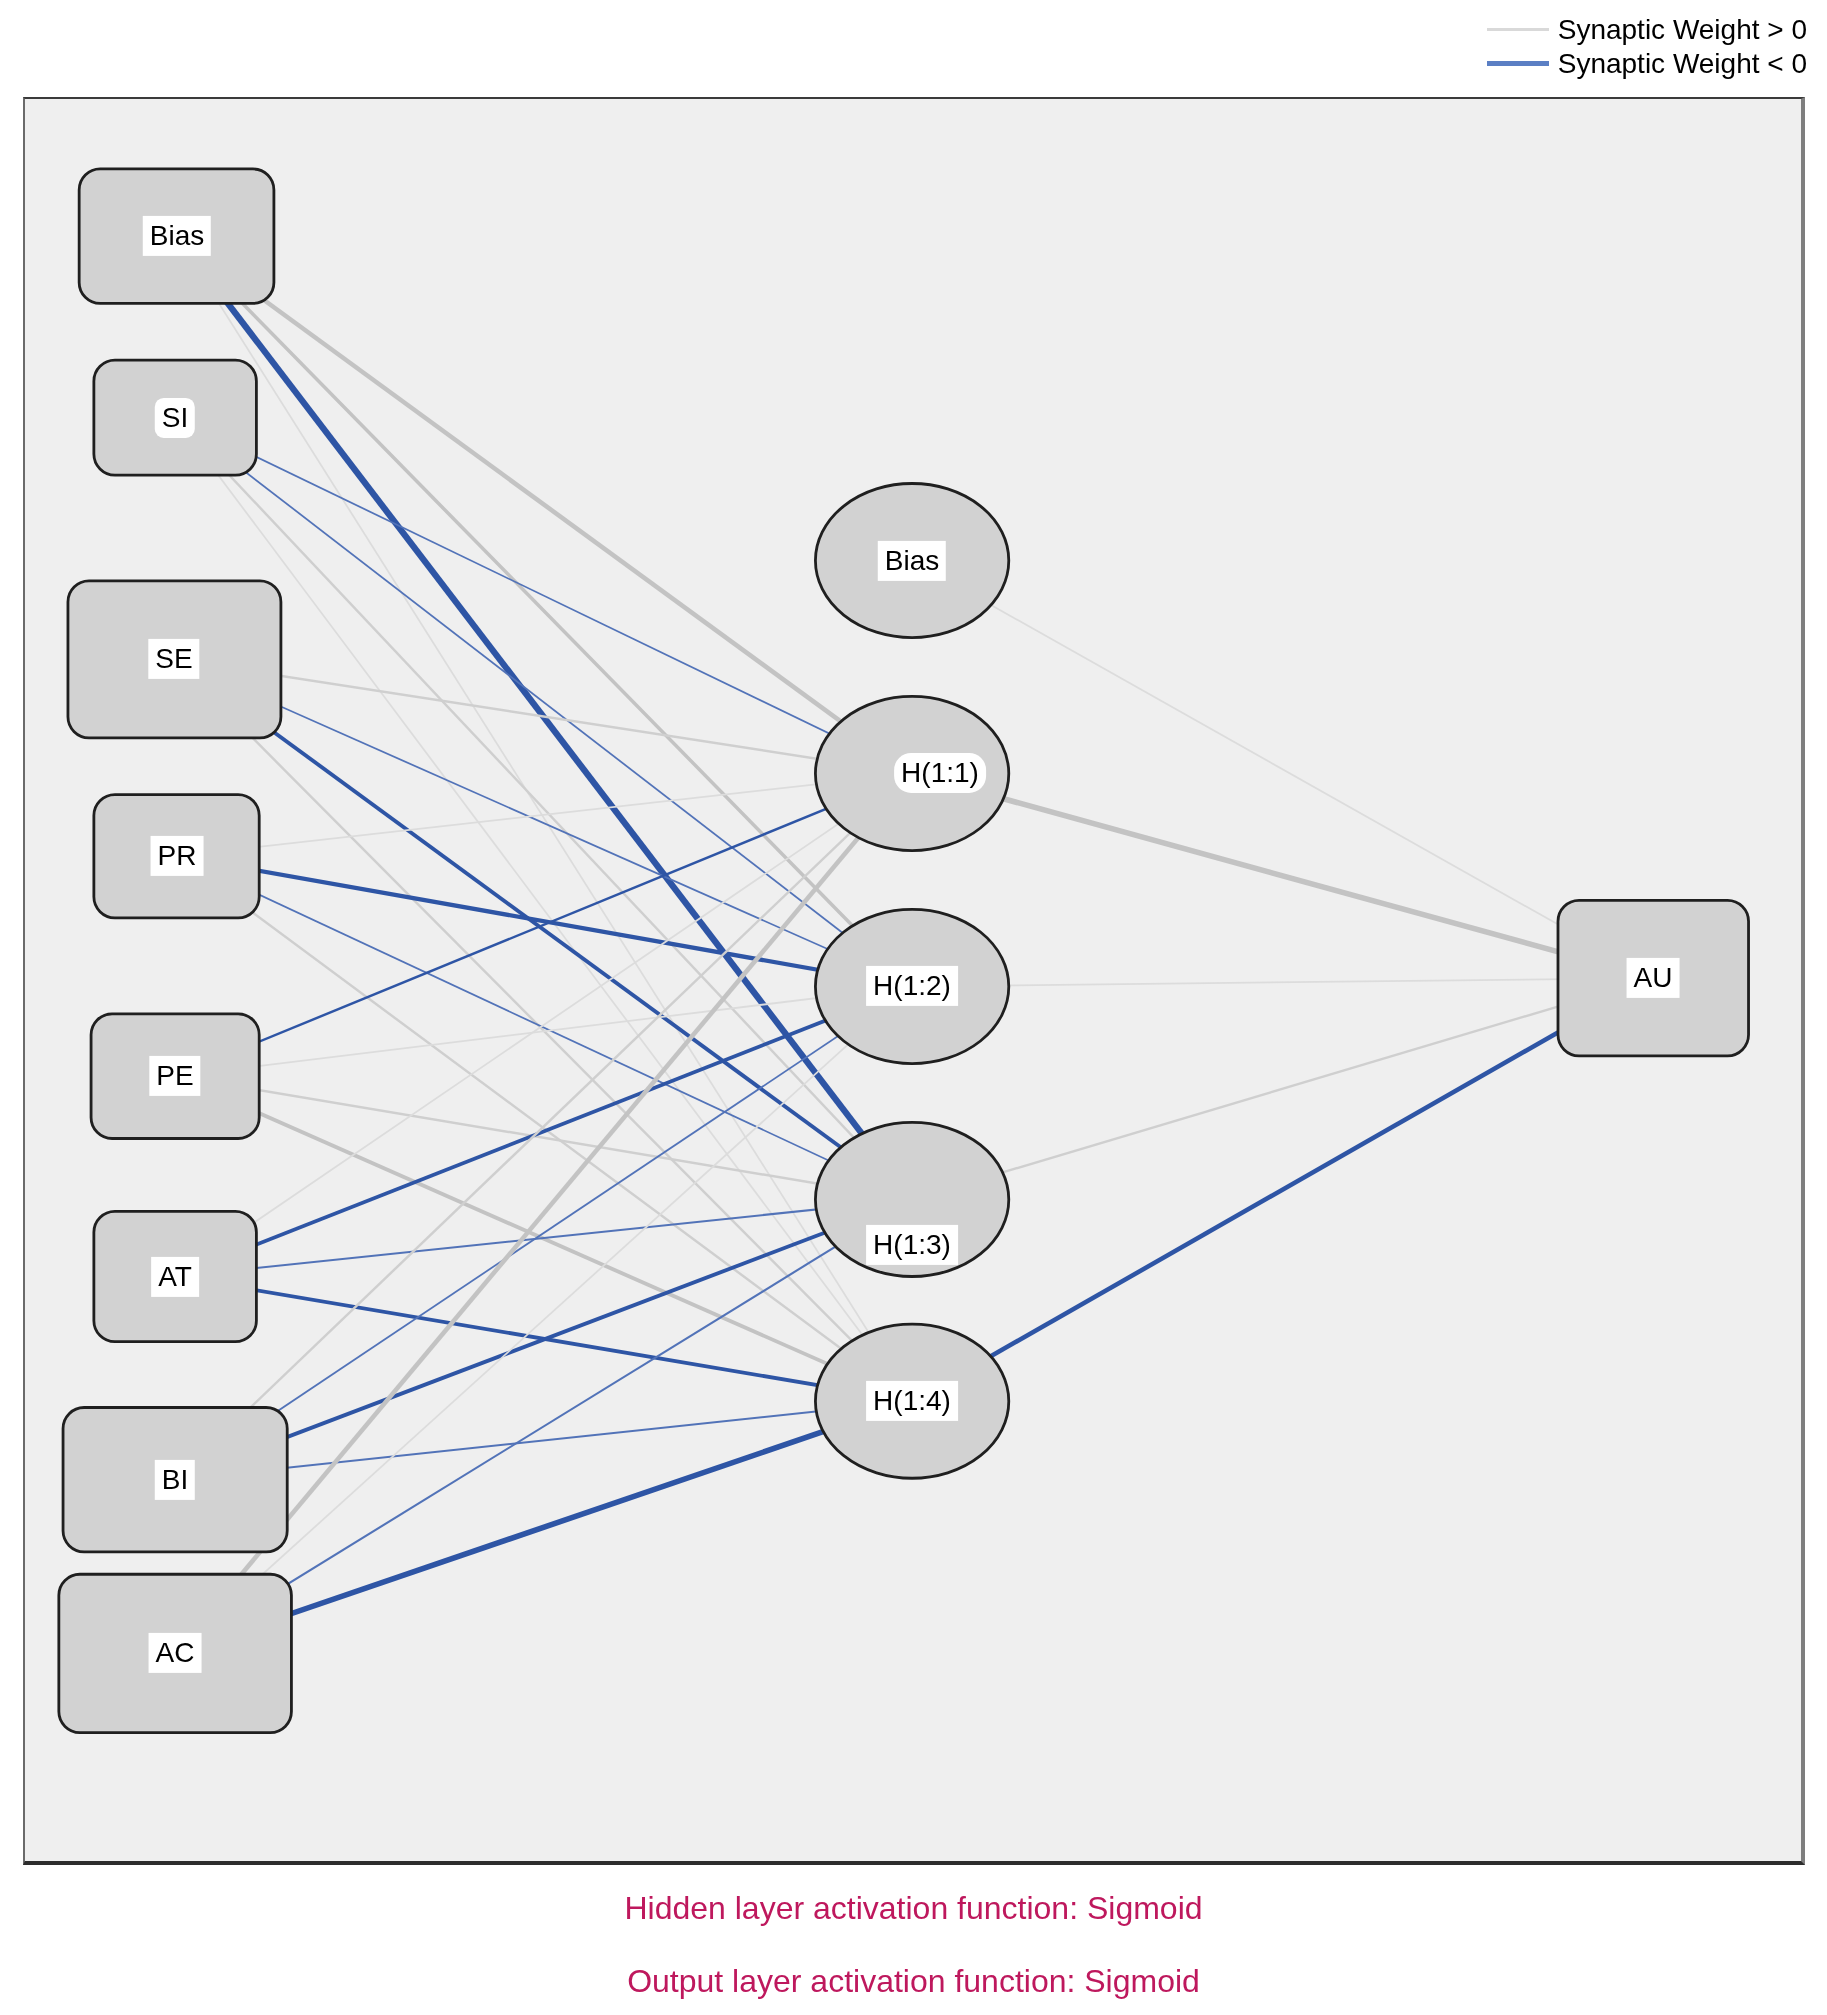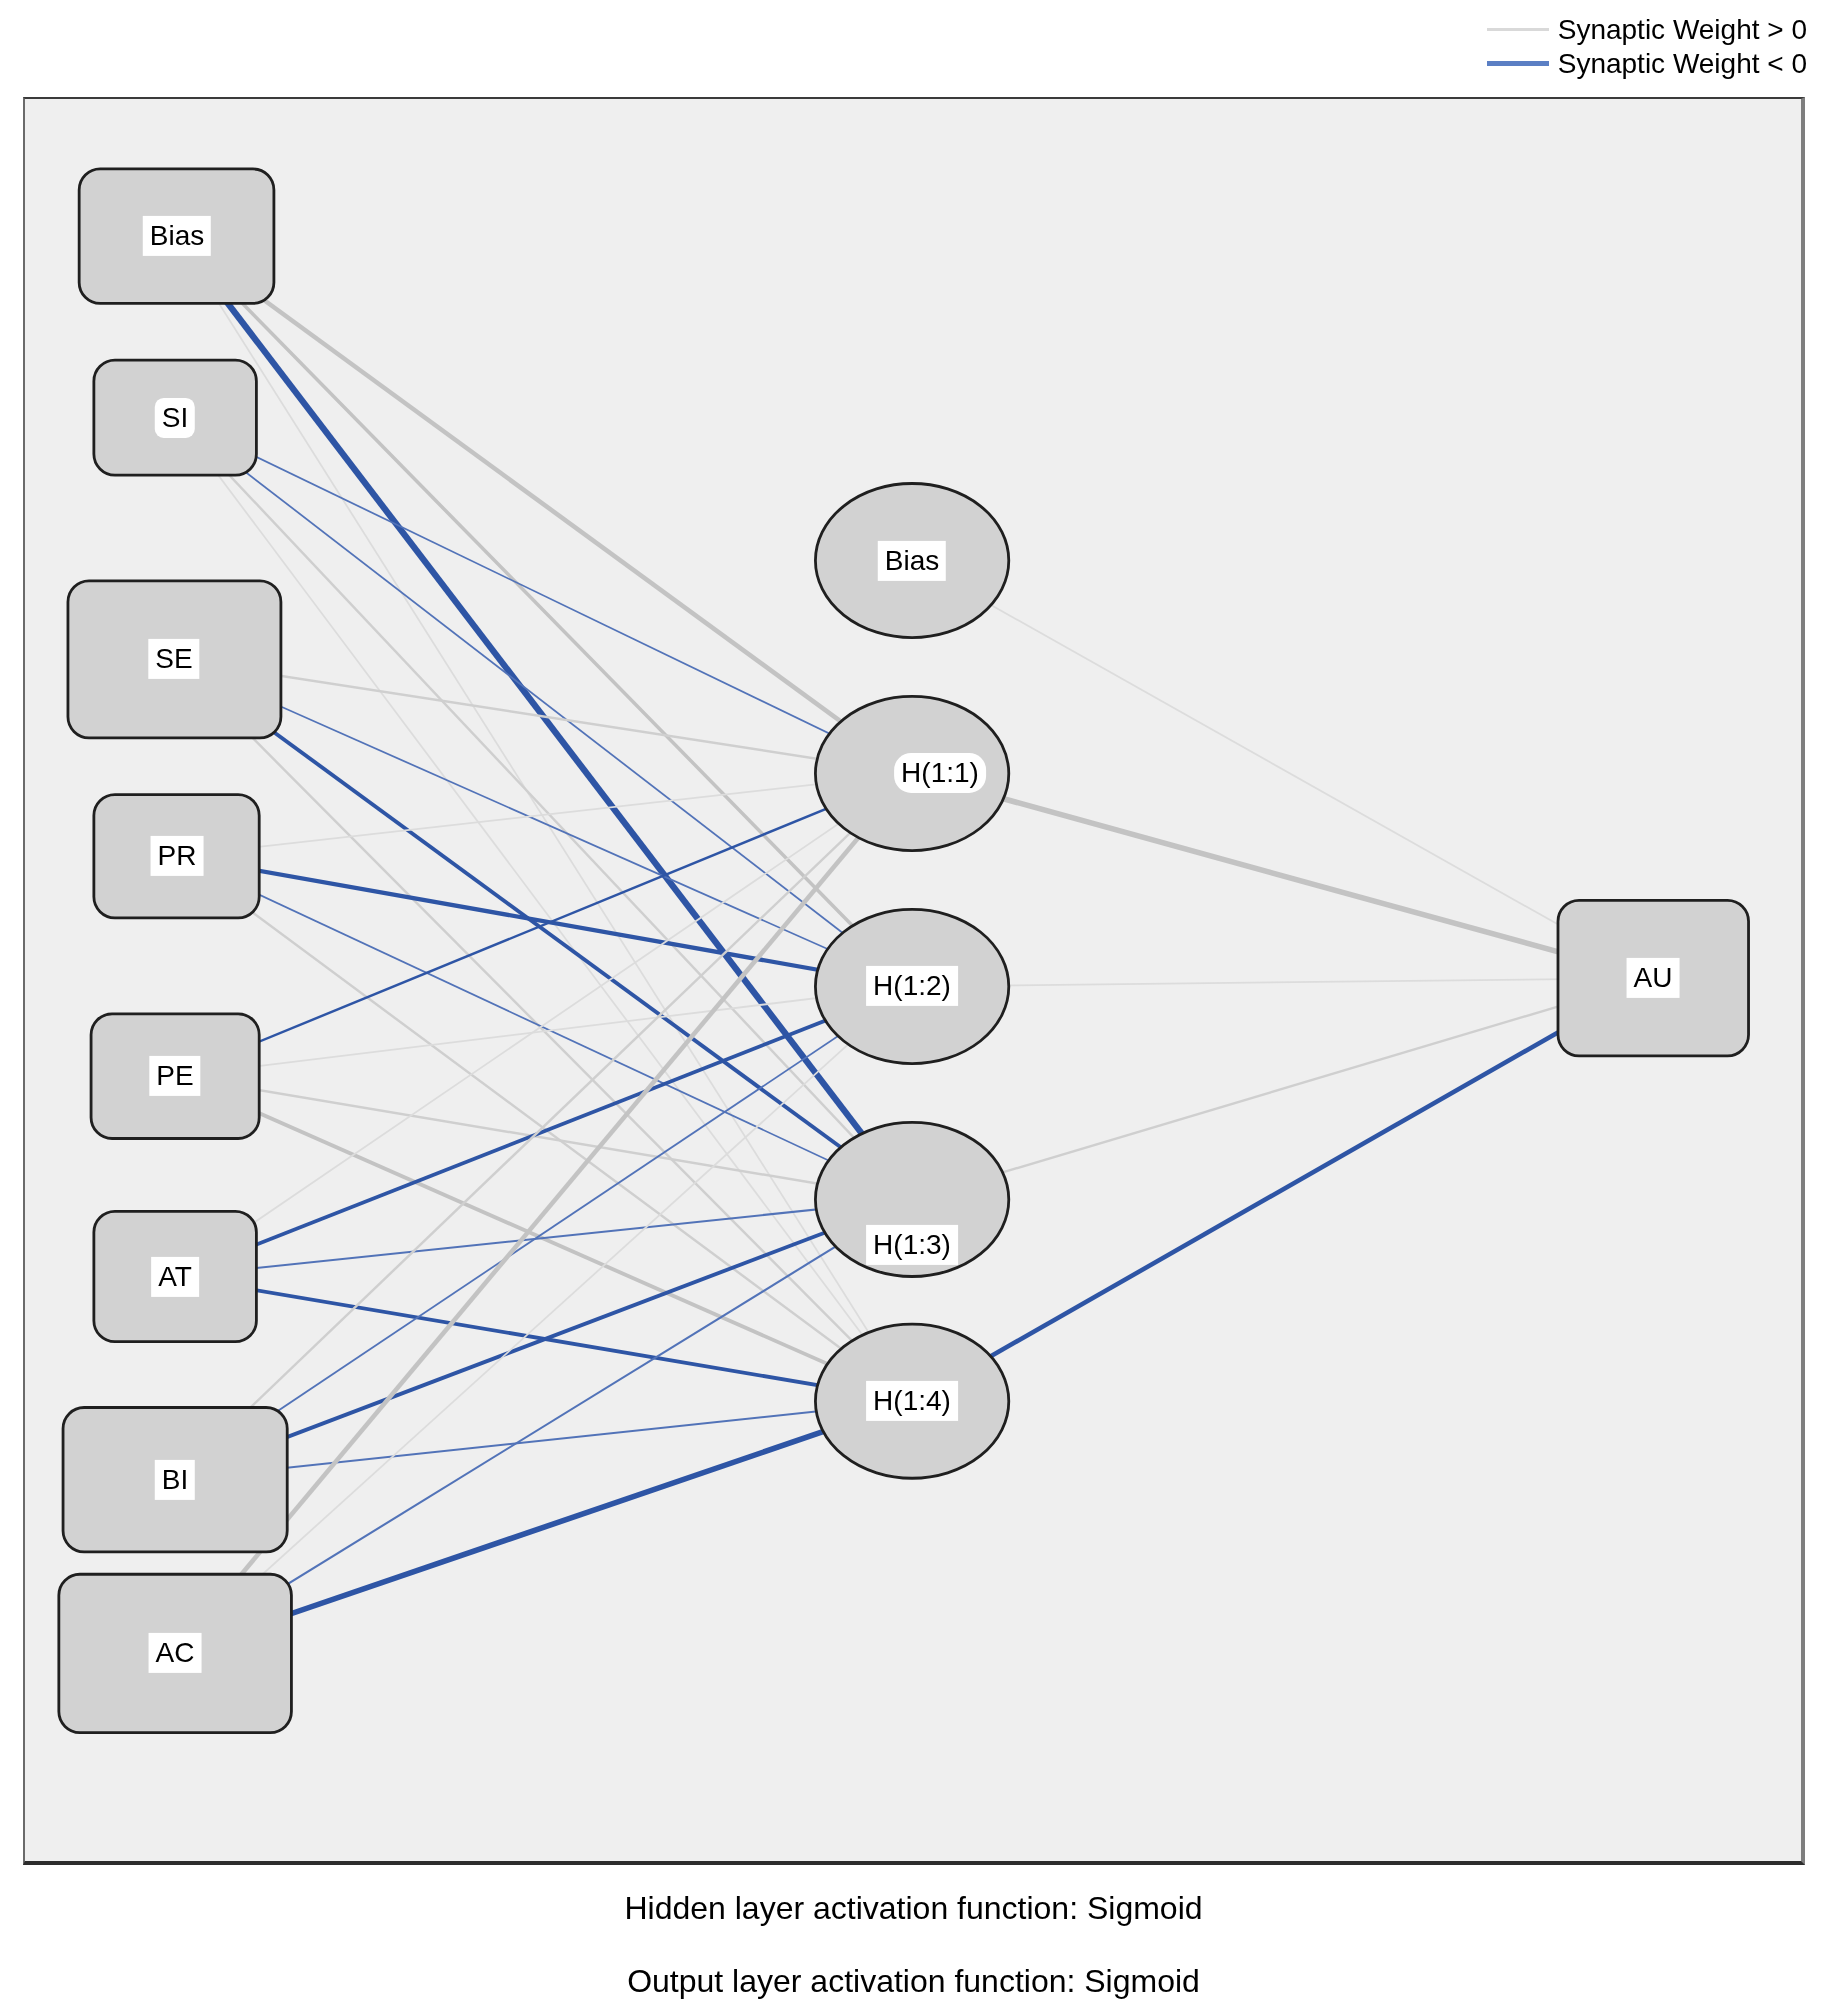--- a/index.html
+++ b/index.html
@@ -31,21 +31,21 @@
   #labels{position:absolute;left:0;top:0;width:1827px;height:2015px;z-index:3;pointer-events:none;}
   .node-label{
     position:absolute;transform:translate(-50%,-50%);
     background:#ffffff;color:#000;font-size:28px;line-height:1.15;
     padding:4px 7px;white-space:nowrap;
   }
 
   
   .caption{
     position:absolute;left:0;width:1827px;text-align:center;
-    font-size:32px;color:#000000;z-index:4;
+    font-size:32px;color:#be185d;z-index:4;
   }
   .caption-hidden{top:1890px;}
   .caption-output{top:1963px;}
 </style>
 </head>
 <body>
 
 <div class="stage">
 
   <div class="legend">

